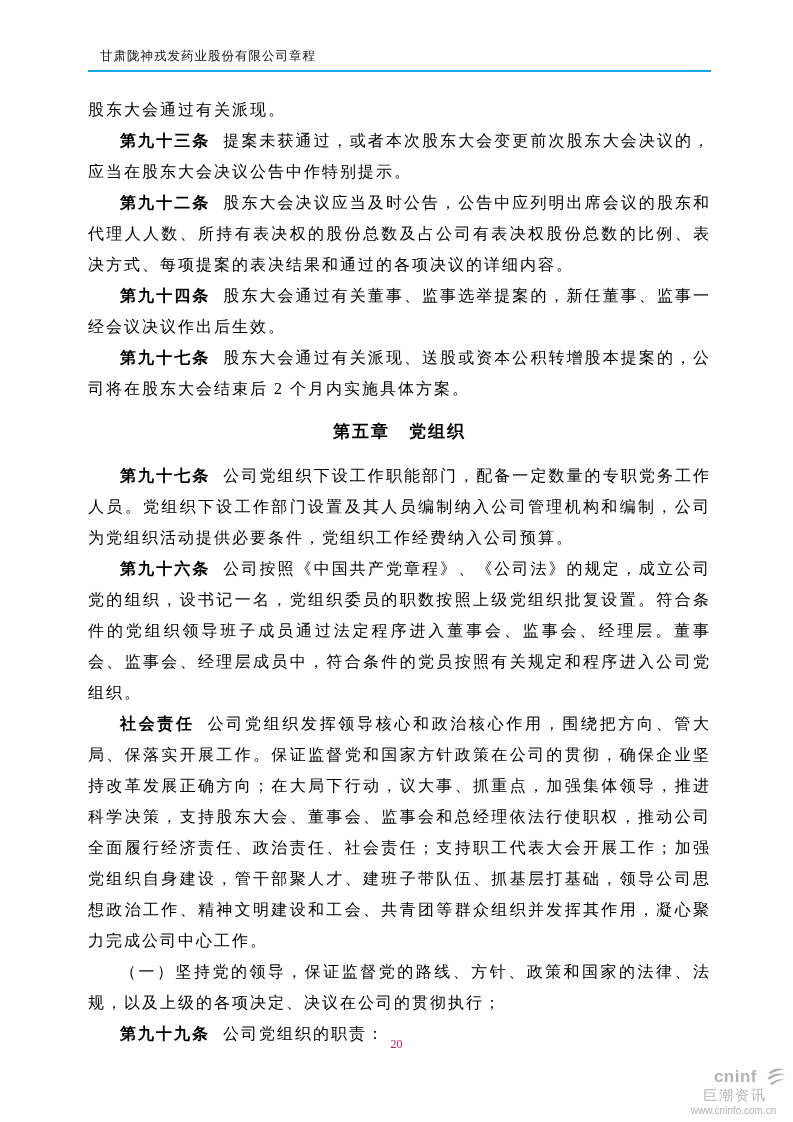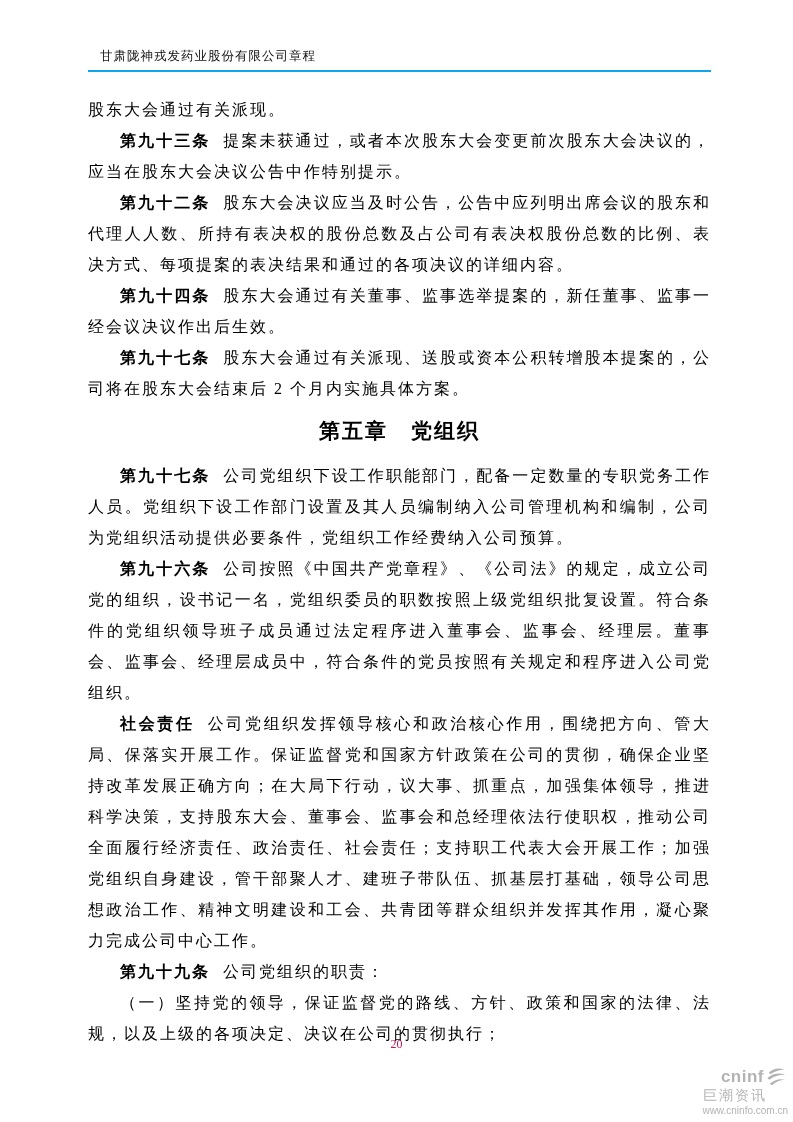--- a/index.html
+++ b/index.html
@@ -49,21 +49,21 @@
     text-indent: 2em;
   }
   .article-num {
     font-weight: bold;
     margin-right: 13px;
   }
   .chapter {
     margin: 12px 0 13px 0;
     text-align: center;
     text-indent: 0;
-    font-size: 21px;
+    font-size: 17px;
     font-weight: bold;
     letter-spacing: 2px;
   }
   
   .page-number {
     position: absolute;
     top: 1037px;
     left: 0;
     width: 100%;
     text-align: center;
@@ -76,21 +76,21 @@
     top: 1067px;
     width: 110px;
     text-align: center;
     font-family: "Liberation Sans", sans-serif;
     line-height: 1.1;
   }
   .logo-row {
     display: flex;
     align-items: center;
     justify-content: flex-end;
-    gap: 1px;
+    gap: 8px;
     padding-right: 2px;
   }
   .logo-brand {
     font-size: 17px;
     font-weight: bold;
     letter-spacing: 0.5px;
   }
   .logo-swirl {
     width: 22px;
     height: 20px;
@@ -99,21 +99,21 @@
   .logo-cn {
     font-size: 14px;
     letter-spacing: 2px;
     margin-top: 1px;
     padding-right: 22px;
     text-align: right;
   }
   .logo-url {
     font-size: 10px;
     margin-top: 2px;
-    text-align: right;
+    text-align: center;
     padding-right: 1px;
   }
 </style>
 </head>
 <body>
 
 <div class="page">
 
   <div class="header">
     <span class="header-title">甘肃陇神戎发药业股份有限公司章程</span>
@@ -139,25 +139,25 @@
 
     <p class="para indent">
       <span class="article-num">第九十七条</span><span>公司党组织下设工作职能部门，配备一定数量的专职党务工作人员。党组织下设工作部门设置及其人员编制纳入公司管理机构和编制，公司为党组织活动提供必要条件，党组织工作经费纳入公司预算。</span>
     </p>
     <p class="para indent">
       <span class="article-num">第九十六条</span><span>公司按照《中国共产党章程》、《公司法》的规定，成立公司党的组织，设书记一名，党组织委员的职数按照上级党组织批复设置。符合条件的党组织领导班子成员通过法定程序进入董事会、监事会、经理层。董事会、监事会、经理层成员中，符合条件的党员按照有关规定和程序进入公司党组织。</span>
     </p>
     <p class="para indent">
       <span class="article-num">社会责任</span><span>公司党组织发挥领导核心和政治核心作用，围绕把方向、管大局、保落实开展工作。保证监督党和国家方针政策在公司的贯彻，确保企业坚持改革发展正确方向；在大局下行动，议大事、抓重点，加强集体领导，推进科学决策，支持股东大会、董事会、监事会和总经理依法行使职权，推动公司全面履行经济责任、政治责任、社会责任；支持职工代表大会开展工作；加强党组织自身建设，管干部聚人才、建班子带队伍、抓基层打基础，领导公司思想政治工作、精神文明建设和工会、共青团等群众组织并发挥其作用，凝心聚力完成公司中心工作。</span>
     </p>
+    <p class="para indent">（一）坚持党的领导，保证监督党的路线、方针、政策和国家的法律、法规，以及上级的各项决定、决议在公司的贯彻执行；</p>
+
     <p class="para indent">
       <span class="article-num">第九十九条</span><span>公司党组织的职责：</span>
     </p>
-
-    <p class="para indent">（一）坚持党的领导，保证监督党的路线、方针、政策和国家的法律、法规，以及上级的各项决定、决议在公司的贯彻执行；</p>
   </div>
 
   <div class="page-number">20</div>
 
   <div class="logo" id="logo-block" style="color: rgb(179, 179, 179);">
     <div class="logo-row">
       <span class="logo-brand">cninf</span>
       <svg class="logo-swirl" viewBox="0 0 24 22" xmlns="http://www.w3.org/2000/svg">
         <path d="M4 6 Q12 -1 21 3 Q13 3 6 8 Z" fill="currentColor"></path>
         <path d="M2.5 12 Q12 4.5 22 8.5 Q13 8 4.5 14 Z" fill="currentColor"></path>

